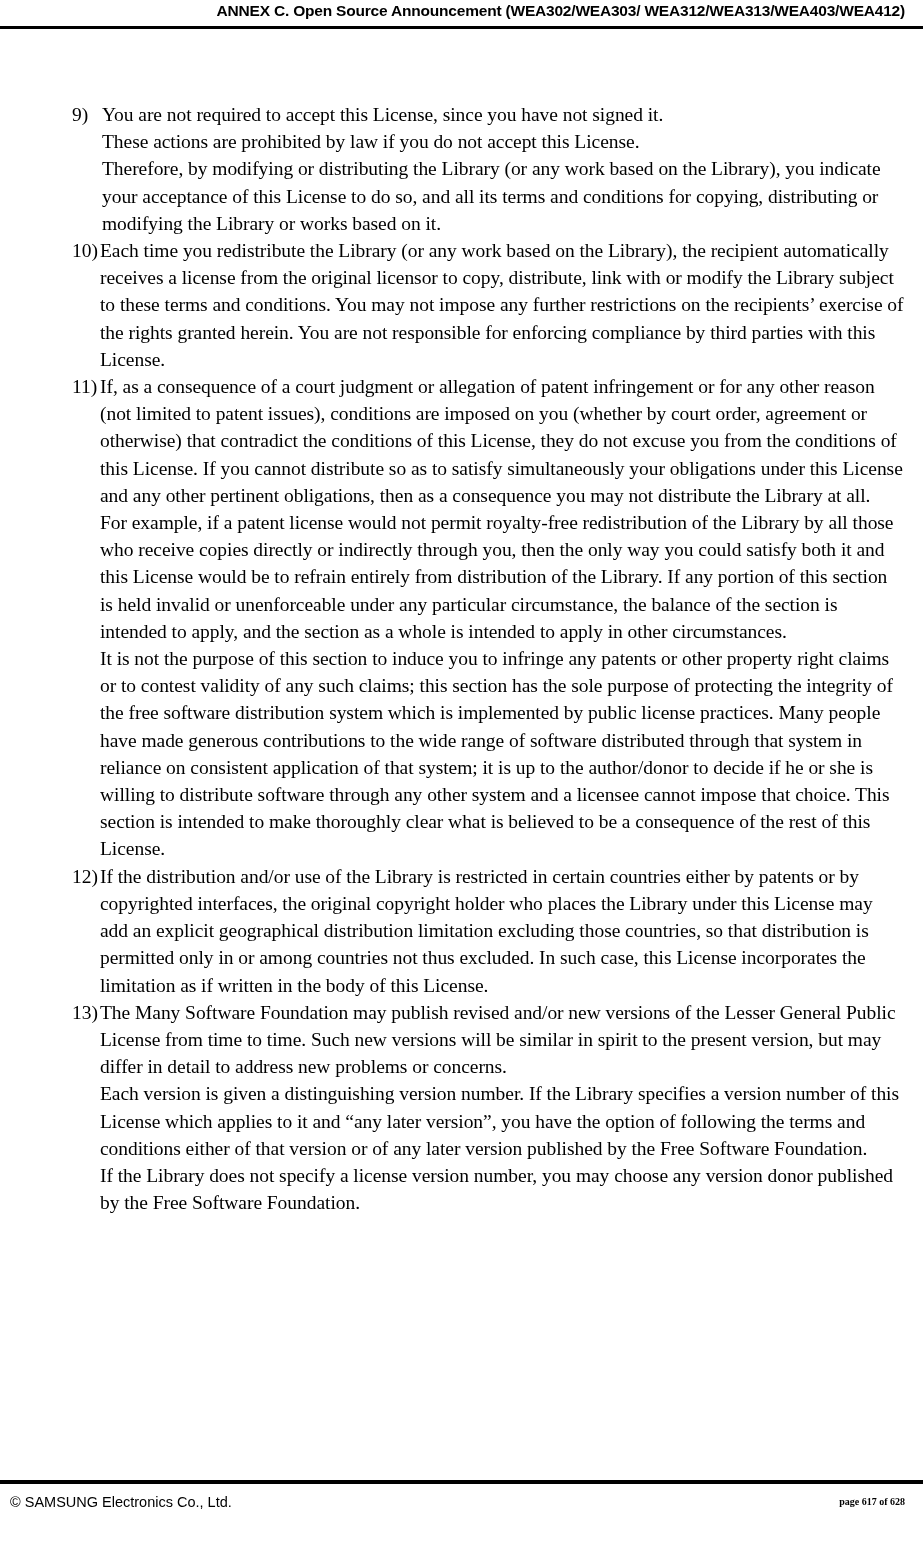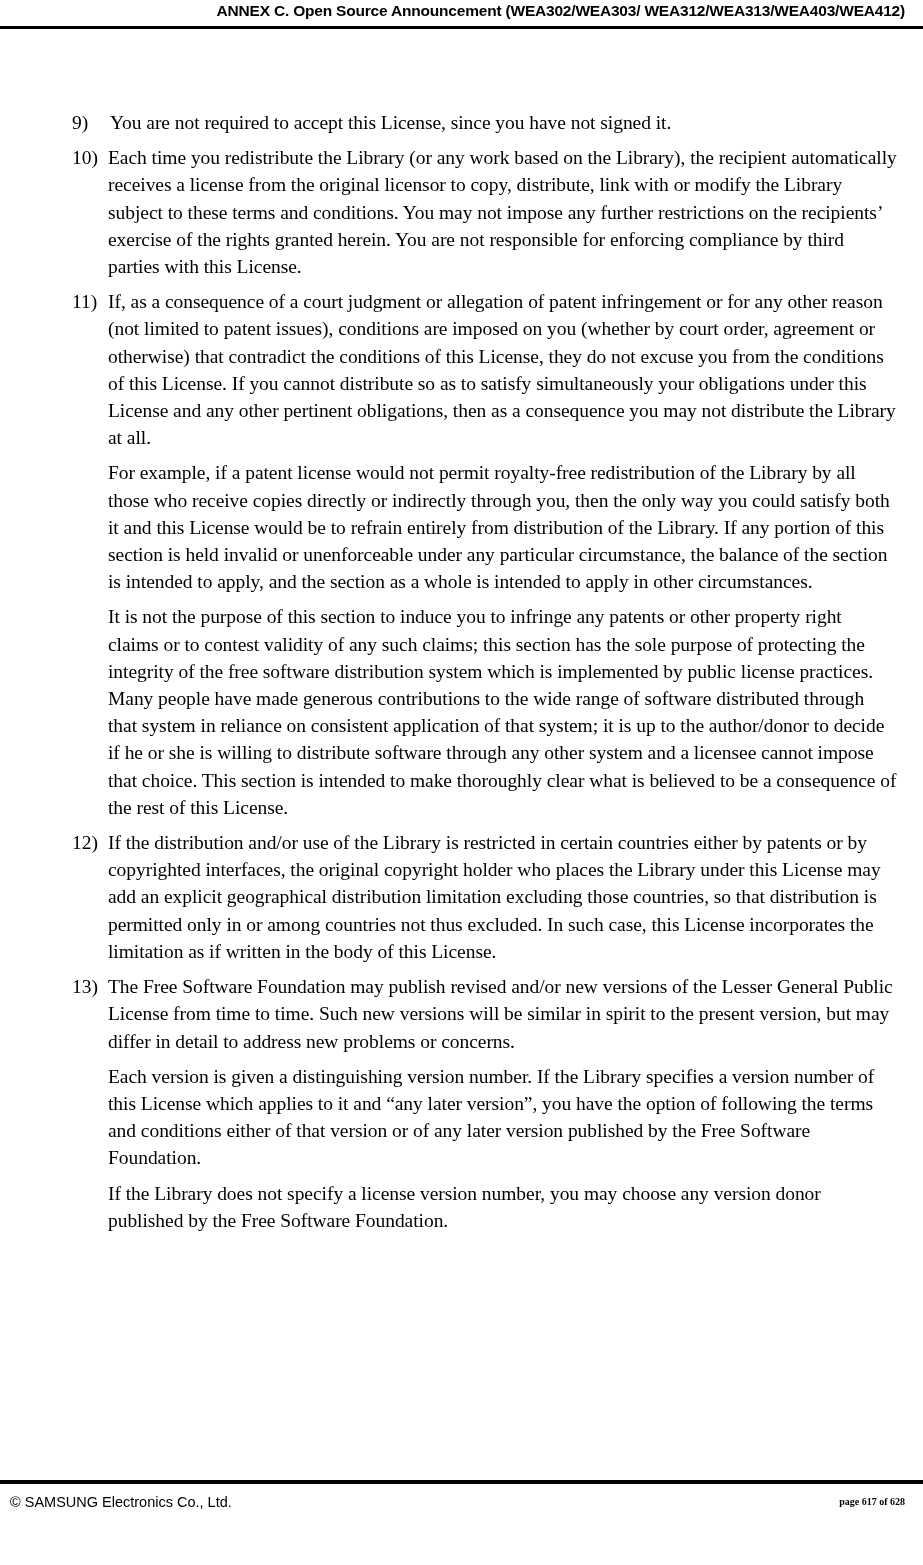--- a/index.html
+++ b/index.html
@@ -72,21 +72,21 @@
     position: absolute;
     left: 0;
     top: 0;
     width: 28px;
     font-size: 19.5px;
     line-height: 27.2px;
     text-align: left;
     white-space: nowrap;
   }
   .item-body p {
-    margin: 8px;
+    margin: 0;
     font-size: 19.5px;
     line-height: 27.2px;
     text-align: left;
     letter-spacing: -0.05px;
   }
   
   li.tabbed .item-body {
     padding-left: 2px;
   }
   li.tabbed .item-body p {
@@ -144,20 +144,22 @@
     <div class="page-header-title">ANNEX C. Open Source Announcement (WEA302/WEA303/ WEA312/WEA313/WEA403/WEA412)</div>
   </div>
   <div class="header-rule"></div>
 
   <div class="content">
     <ol class="license-list">
         <li class="license-item tabbed">
           <span class="item-marker">9)</span>
           <div class="item-body">
             <p>You are not required to accept this License, since you have not signed it.</p>
+            <p>These actions are prohibited by law if you do not accept this License.</p>
+            <p>Therefore, by modifying or distributing the Library (or any work based on the Library), you indicate your acceptance of this License to do so, and all its terms and conditions for copying, distributing or modifying the Library or works based on it.</p>
           </div>
         </li>
         <li class="license-item">
           <span class="item-marker">10)</span>
           <div class="item-body">
             <p>Each time you redistribute the Library (or any work based on the Library), the recipient automatically receives a license from the original licensor to copy, distribute, link with or modify the Library subject to these terms and conditions. You may not impose any further restrictions on the recipients’ exercise of the rights granted herein. You are not responsible for enforcing compliance by third parties with this License.</p>
           </div>
         </li>
         <li class="license-item">
           <span class="item-marker">11)</span>
@@ -169,21 +171,21 @@
         </li>
         <li class="license-item">
           <span class="item-marker">12)</span>
           <div class="item-body">
             <p>If the distribution and/or use of the Library is restricted in certain countries either by patents or by copyrighted interfaces, the original copyright holder who places the Library under this License may add an explicit geographical distribution limitation excluding those countries, so that distribution is permitted only in or among countries not thus excluded. In such case, this License incorporates the limitation as if written in the body of this License.</p>
           </div>
         </li>
         <li class="license-item">
           <span class="item-marker">13)</span>
           <div class="item-body">
-            <p>The Free Software Foundation may publish revised and/or new versions of the Lesser General Public License from time to time. Such new versions will be similar in spirit to the present version, but may differ in detail to address new problems or concerns.</p>
+            <p>The Many Software Foundation may publish revised and/or new versions of the Lesser General Public License from time to time. Such new versions will be similar in spirit to the present version, but may differ in detail to address new problems or concerns.</p>
             <p>Each version is given a distinguishing version number. If the Library specifies a version number of this License which applies to it and “any later version”, you have the option of following the terms and conditions either of that version or of any later version published by the Free Software Foundation.</p>
             <p>If the Library does not specify a license version number, you may choose any version donor published by the Free Software Foundation.</p>
           </div>
         </li>
       </ol>
   </div>
 
   <div class="page-footer">
     <div class="footer-rule"></div>
     <div class="footer-left">© SAMSUNG Electronics Co., Ltd.</div>

